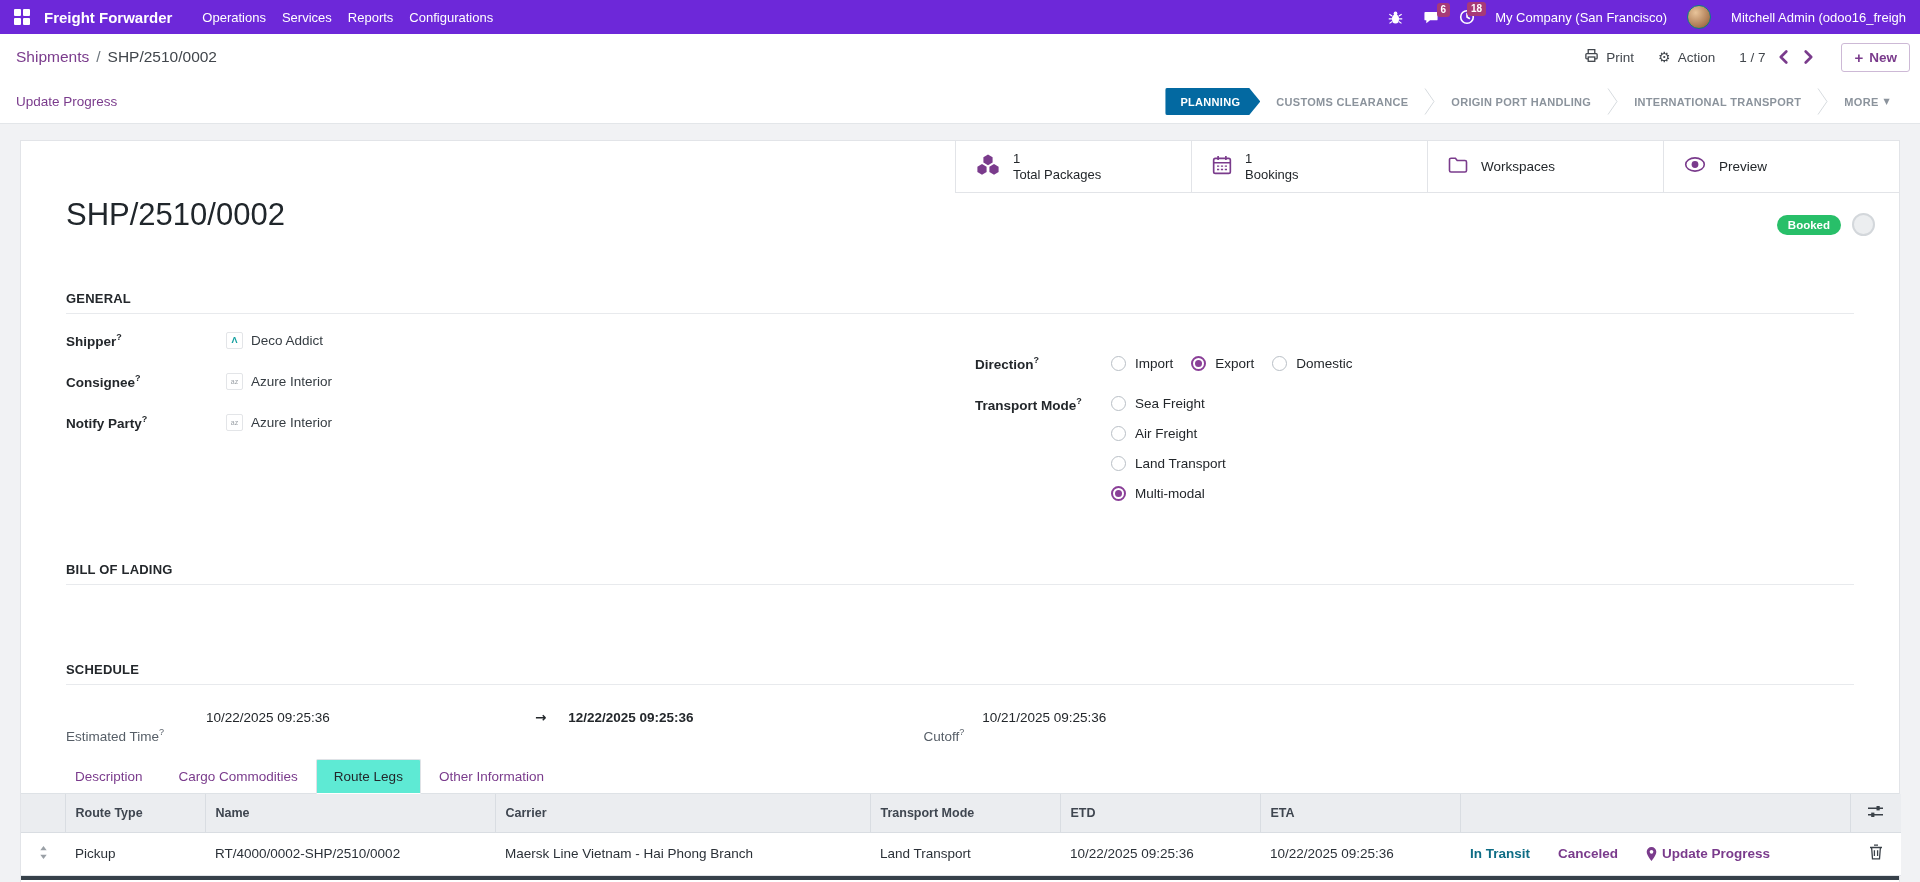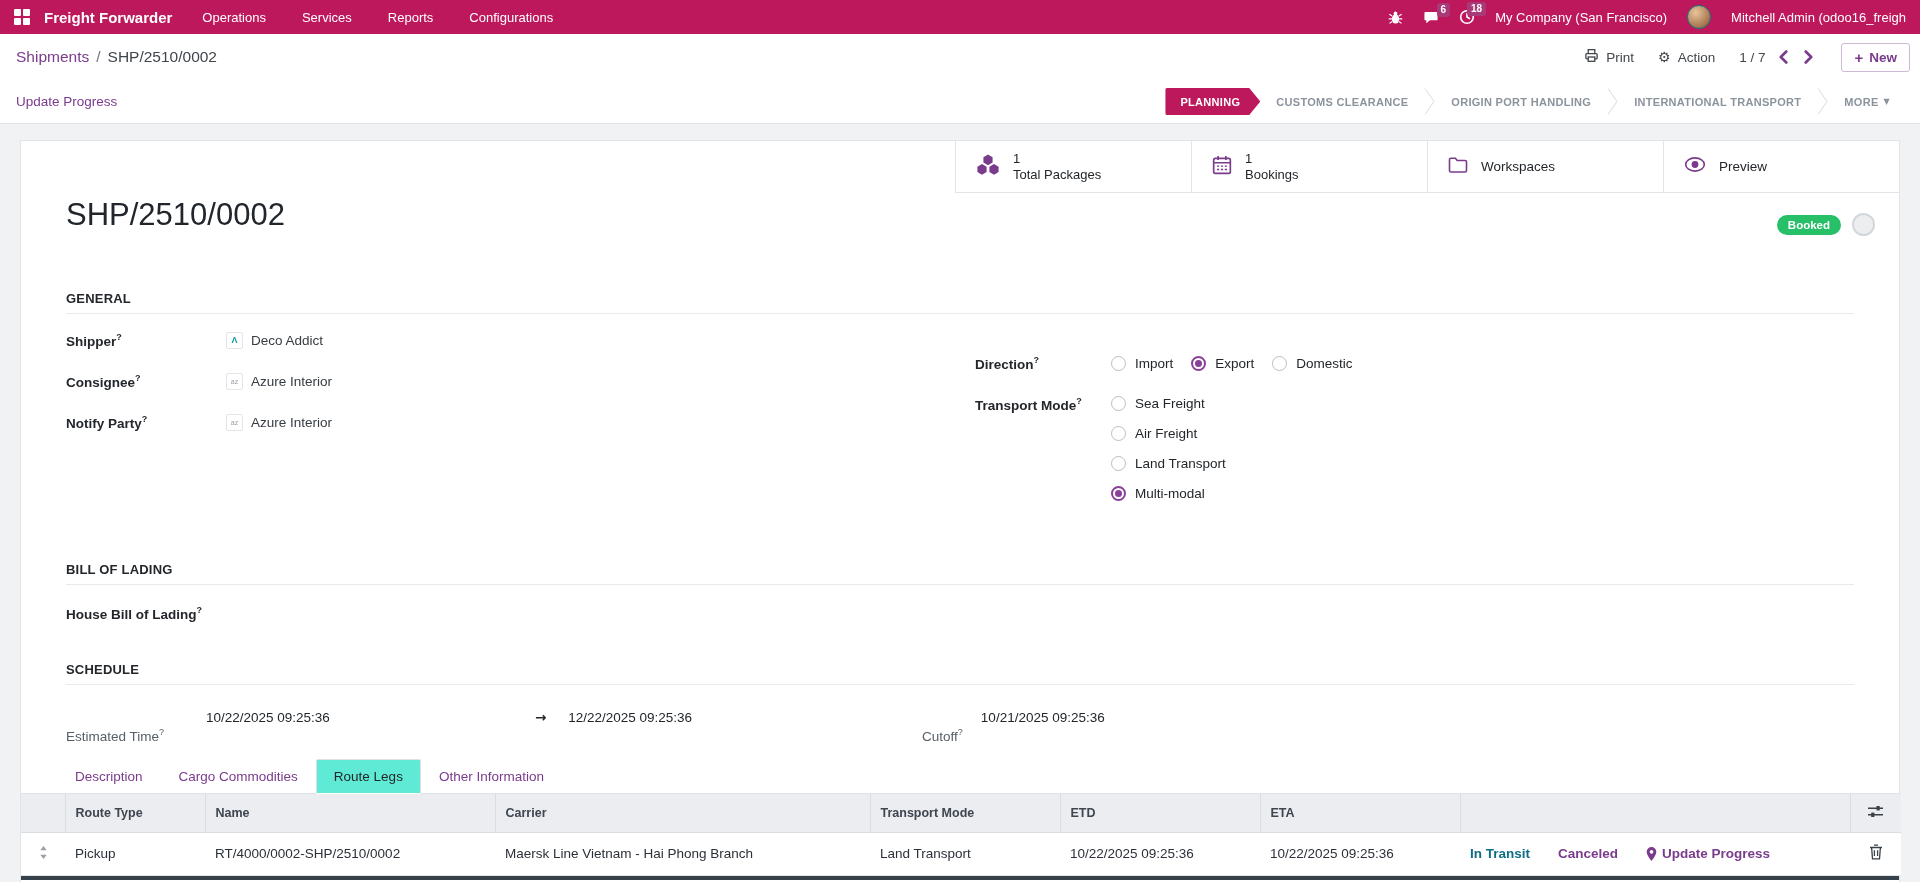--- a/index.html
+++ b/index.html
@@ -1,25 +1,25 @@
 <!DOCTYPE html>
 <html><head>
 <meta charset="utf-8">
 <style>
   * { margin:0; padding:0; box-sizing:border-box; }
   body { font-family:"Liberation Sans", sans-serif; background:#fff; }
   .screen { position:relative; width:1920px; height:882px; overflow:hidden; background:#f1f2f4; }
 
   
-  .navbar { height:34px; background:#be185d; display:flex; align-items:center; padding:0 14px; color:#fff; }
+  .navbar { height:34px; background:#6d28d9; display:flex; align-items:center; padding:0 14px; color:#fff; }
   .nav-left { display:flex; align-items:center; gap:14px; }
   .grid-icon { display:grid; grid-template-columns:7px 7px; grid-template-rows:7px 7px; gap:2px; cursor:pointer; }
   .grid-icon span { background:#fff; border-radius:1px; }
   .brand { font-size:15px; font-weight:700; margin-right:16px; white-space:nowrap; cursor:pointer; }
-  .nav-menu { display:flex; gap:36px; font-size:13px; }
+  .nav-menu { display:flex; gap:16px; font-size:13px; }
   .nav-menu div { cursor:pointer; white-space:nowrap; }
   .nav-right { margin-left:auto; display:flex; align-items:center; gap:20px; font-size:13px; white-space:nowrap; }
   .nav-ico { position:relative; display:flex; align-items:center; cursor:pointer; }
   .nav-badge { position:absolute; top:-7px; right:-11px; background:#a73a77; color:#fff; font-size:10px; line-height:10px; padding:2px 4px; border-radius:3px; font-weight:700; }
   .avatar { width:24px; height:24px; border-radius:50%; background:radial-gradient(circle at 35% 30%, #e8c49a, #a8754f 70%, #6d4a33); border:1px solid #0a7f80; }
   .user-name { overflow:hidden; }
 
   
   .control-panel { height:46px; background:#fff; display:flex; align-items:center; padding:0 10px 0 16px; }
   .breadcrumb { font-size:15.5px; display:flex; gap:7px; align-items:center; }
@@ -33,21 +33,21 @@
   .pg-arrows { display:flex; gap:16px; align-items:center; }
   .pg-arrows svg { cursor:pointer; }
   .new-btn { display:flex; align-items:center; gap:6px; border:1px solid #cdb9d6; border-radius:3px; background:#fff; color:#7a3b8c; font-size:13.5px; font-weight:600; padding:6px 12px; cursor:pointer; margin-left:4px; }
   .new-plus { font-weight:700; font-size:15px; line-height:13px; }
 
   
   .statusbar { height:44px; background:#fff; border-bottom:1px solid #e3e6e9; display:flex; align-items:center; padding:0 14px 0 16px; }
   .update-progress { color:#7a3b8c; font-size:13.5px; cursor:pointer; }
   .stages { margin-left:auto; display:flex; align-items:center; }
   .stage { font-size:11px; font-weight:700; letter-spacing:.3px; color:#8b939c; padding:0 16px; height:27px; display:flex; align-items:center; cursor:pointer; white-space:nowrap; }
-  .stage.active { background:#be185d; color:#fff; padding:0 20px 0 15px; clip-path:polygon(0 0, calc(100% - 11px) 0, 100% 50%, calc(100% - 11px) 100%, 0 100%); border-radius:2px 0 0 2px; }
+  .stage.active { background:#0369a1; color:#fff; padding:0 20px 0 15px; clip-path:polygon(0 0, calc(100% - 11px) 0, 100% 50%, calc(100% - 11px) 100%, 0 100%); border-radius:2px 0 0 2px; }
   .stage-sep svg { display:block; }
   .more-stage { display:flex; align-items:center; gap:5px; }
   .more-caret { font-family:"DejaVu Sans", sans-serif; font-size:8px; color:#8b939c; }
 
   
   .sheet-wrap { position:relative; height:calc(882px - 124px); }
   .sheet { position:absolute; top:16px; left:20px; width:1880px; bottom:-2px; background:#fff; border:1px solid #e2e4e8; border-bottom:none; }
 
   
   .button-box { position:absolute; top:0; right:0; display:flex; }
@@ -344,33 +344,29 @@
                   <span class="radio checked"></span>
                   <span class="radio-label">Multi-modal</span>
                 </label>
             </div>
           </div>
         </div>
       </div>
 
       <div class="section sec-bol">
         <div class="sec-title">BILL OF LADING</div>
-        <div class="field-row" style="margin-top:16px;">
-          <span class="f-label" style="width:auto;"><span>House Bill of Lading</span><sup>?</sup></span>
-          <span class="f-value" style="margin-left:18px;"></span>
-        </div>
       </div>
 
       <div class="section sec-schedule">
         <div class="sec-title">SCHEDULE</div>
         <div class="sched-row">
           <span class="sched-label" style="width:140px;"><span>Estimated Time</span><sup>?</sup></span>
           <span class="sched-val">10/22/2025 09:25:36</span>
           <span class="sched-arrow" style="margin-left:205px;">→</span>
-          <span class="sched-val" style="margin-left:22px;">12/22/2025 09:25:36</span>
+          <span class="sched-val" style="margin-left:22px;font-weight:bold;">12/22/2025 09:25:36</span>
           <span class="sched-label" style="margin-left:230px;"><span>Cutoff</span><sup>?</sup></span>
           <span class="sched-val" style="margin-left:18px;">10/21/2025 09:25:36</span>
         </div>
       </div>
 
       <div class="notebook">
         <div class="tabs">
           <div class="tab">Description</div>
           <div class="tab">Cargo Commodities</div>
           <div class="tab active">Route Legs</div>

